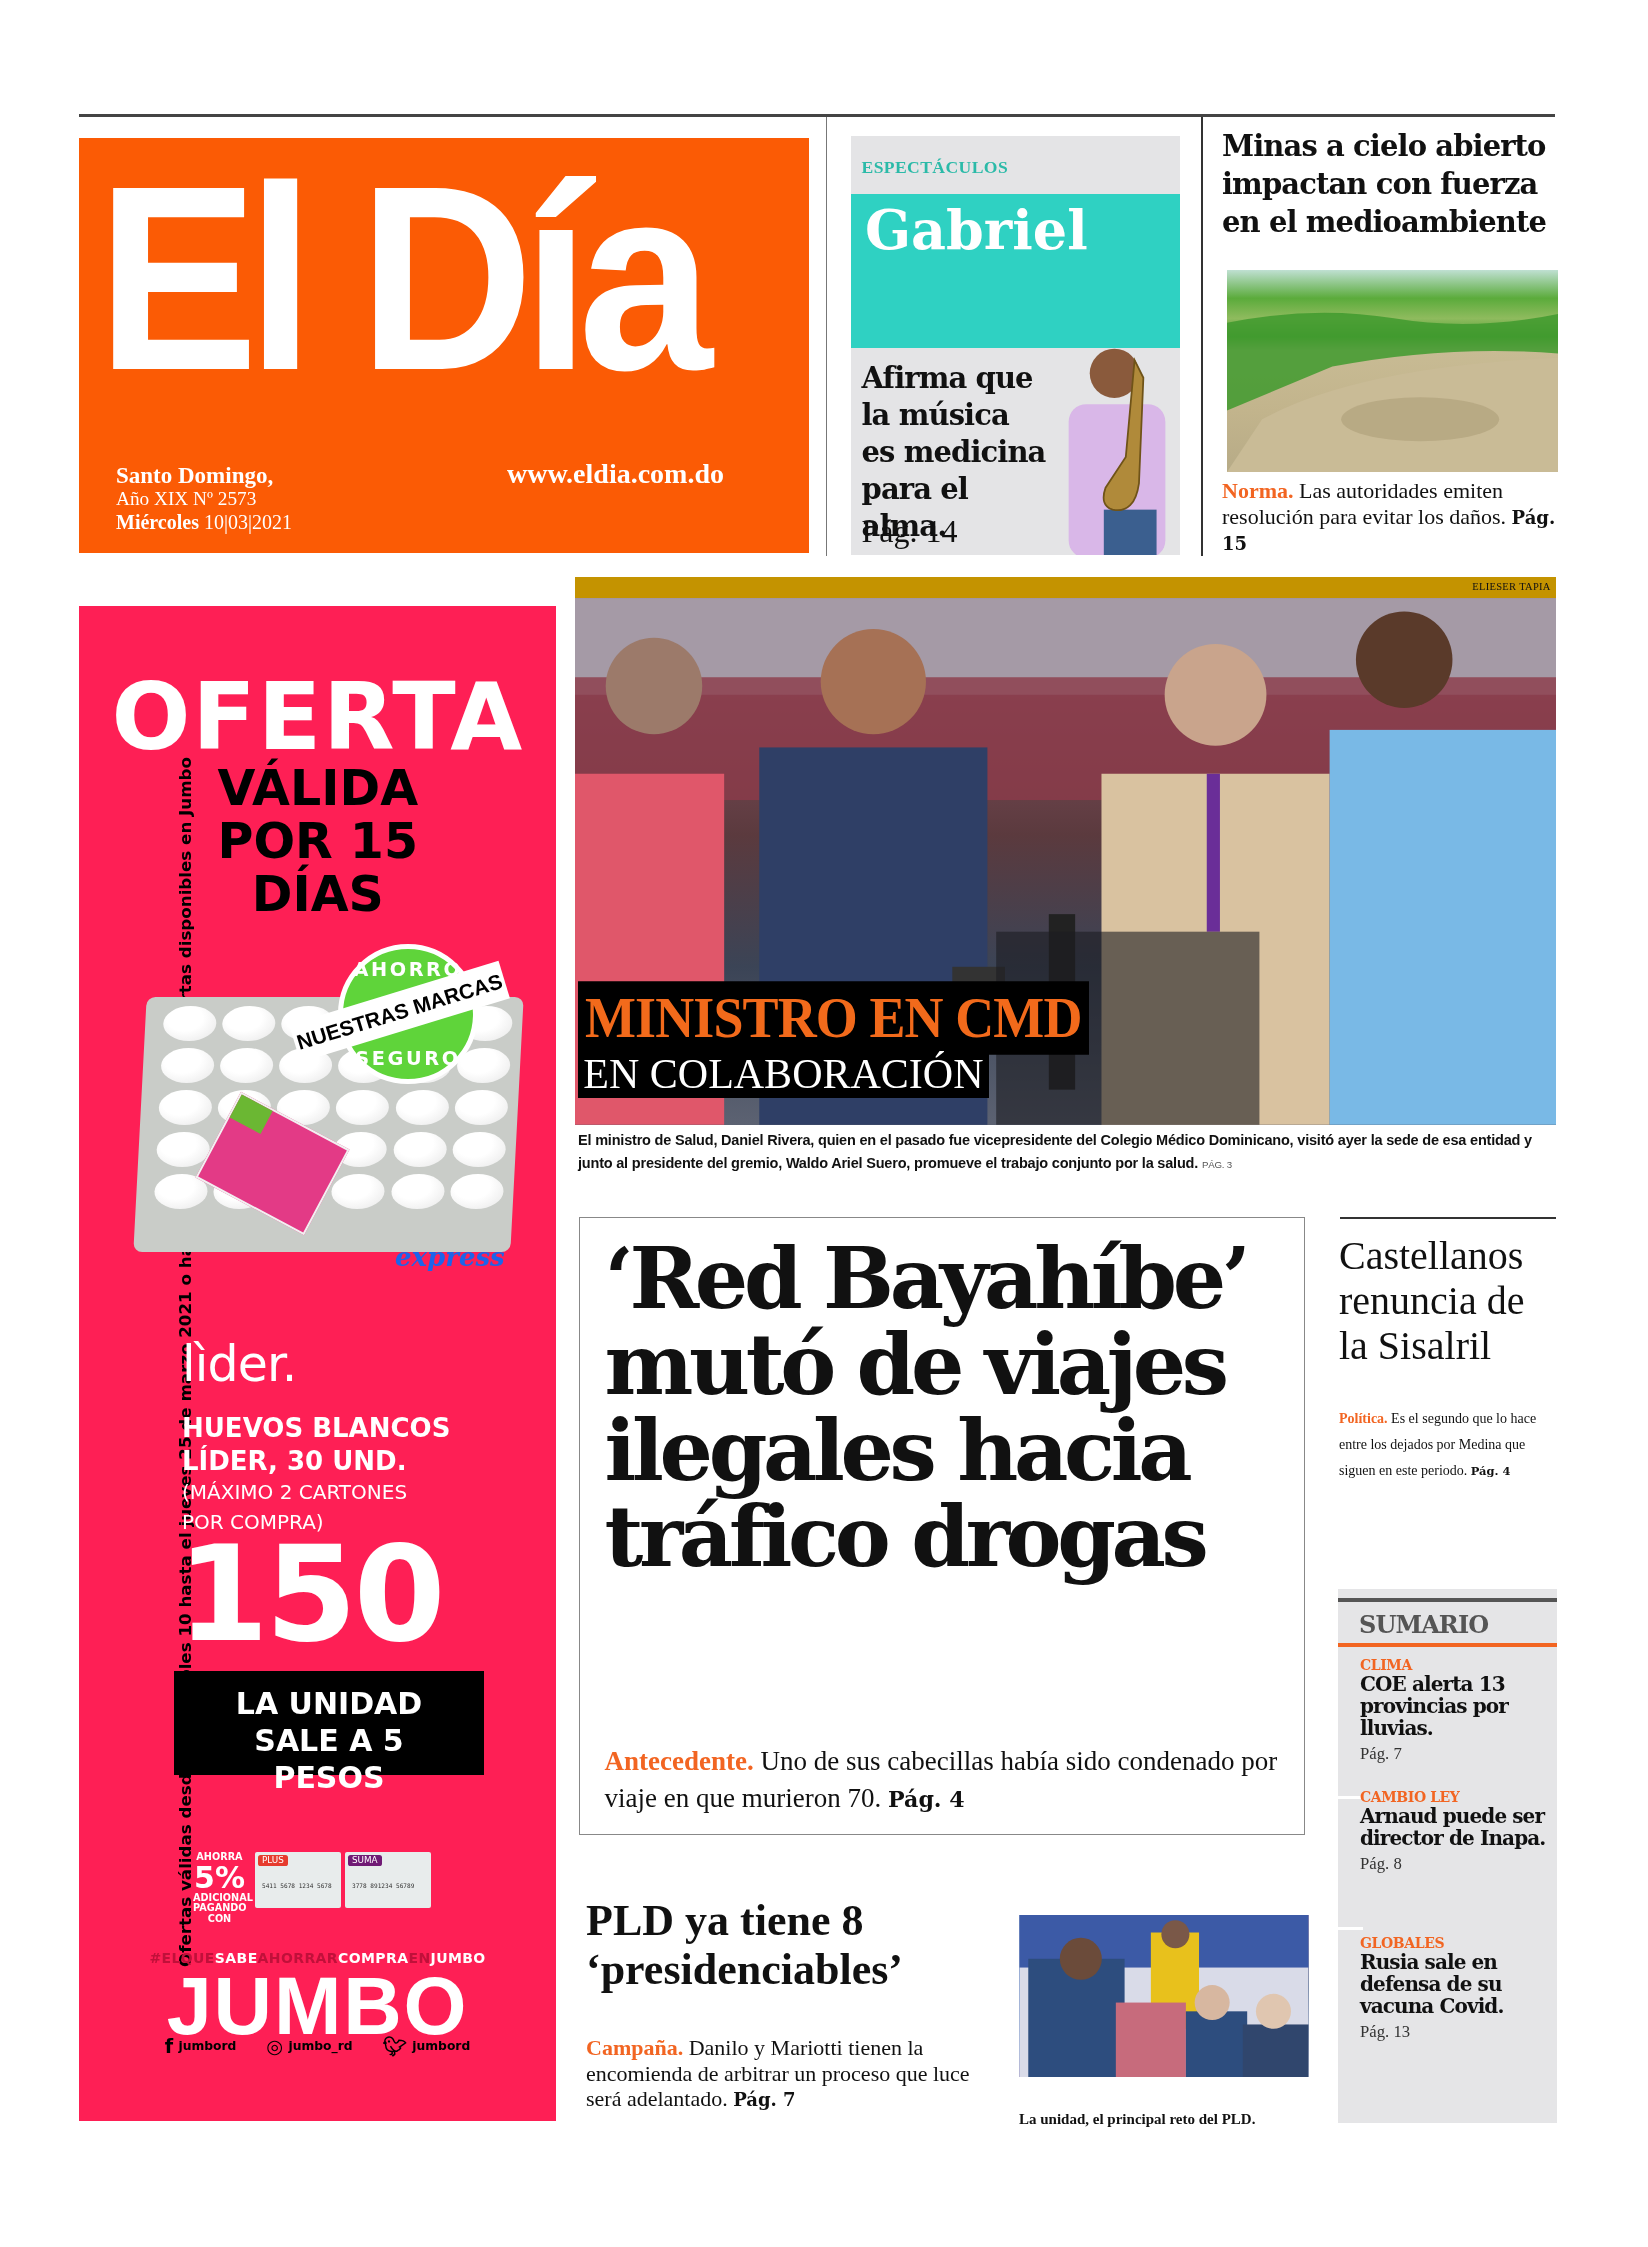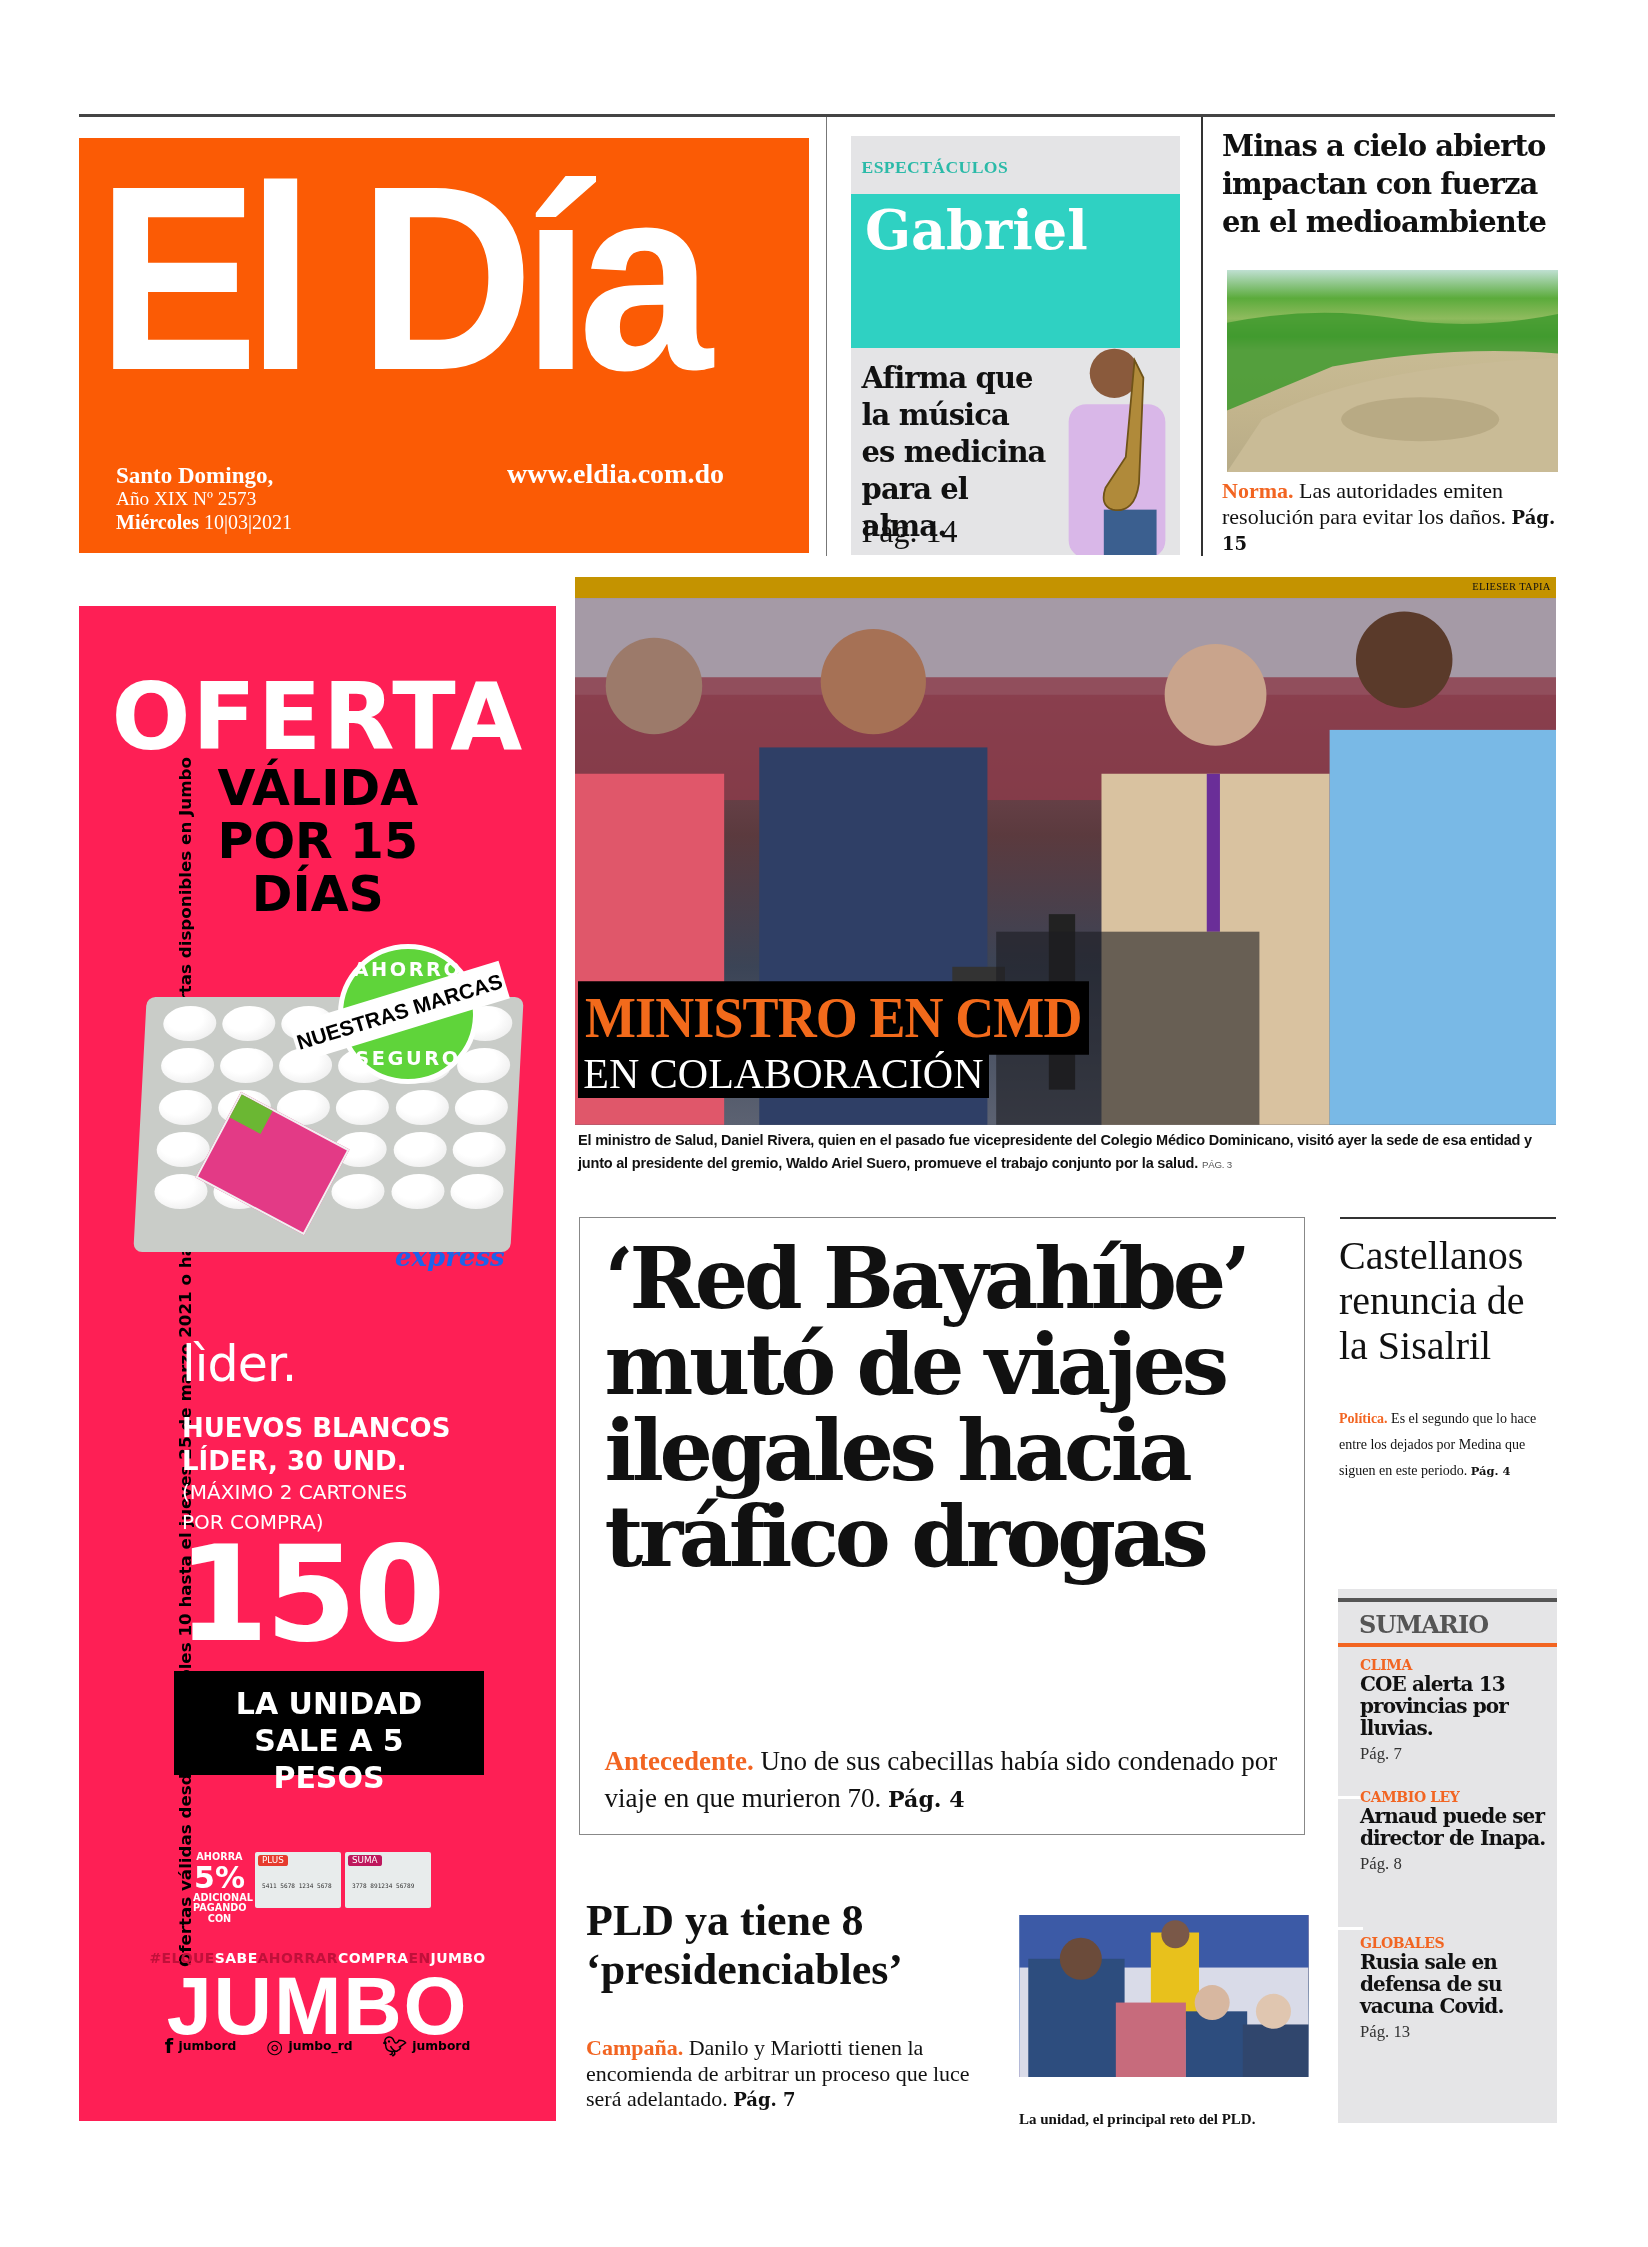--- a/index.html
+++ b/index.html
@@ -202,21 +202,21 @@
   <div class="ad-ahorra">
     <span>AHORRA</span>
     <span class="big">5%</span>
     <span>ADICIONAL PAGANDO CON</span>
   </div>
   <div class="card" style="left:176px;">
     <span class="card-tag" style="background:#e63b2e">PLUS</span>
     <span class="card-num">5411 5678 1234 5678</span>
   </div>
   <div class="card" style="left:266px;">
-    <span class="card-tag" style="background:#be185d">SUMA</span>
+    <span class="card-tag" style="background:#701a75">SUMA</span>
     <span class="card-num">3778 891234 56789</span>
   </div>
 
   <div class="ad-hashtag">
     <span class="dk">#EL</span><span class="dk">QUE</span><span>SABE</span><span class="dk">AHORRAR</span><span>COMPRA</span><span class="dk">EN</span><span>JUMBO</span>
   </div>
   <div class="ad-jumbo">JUMBO</div>
   <div class="ad-social">
     <div><span class="ic">f</span><span>jumbord</span></div>
     <div><span class="ic">◎</span><span>jumbo_rd</span></div>

